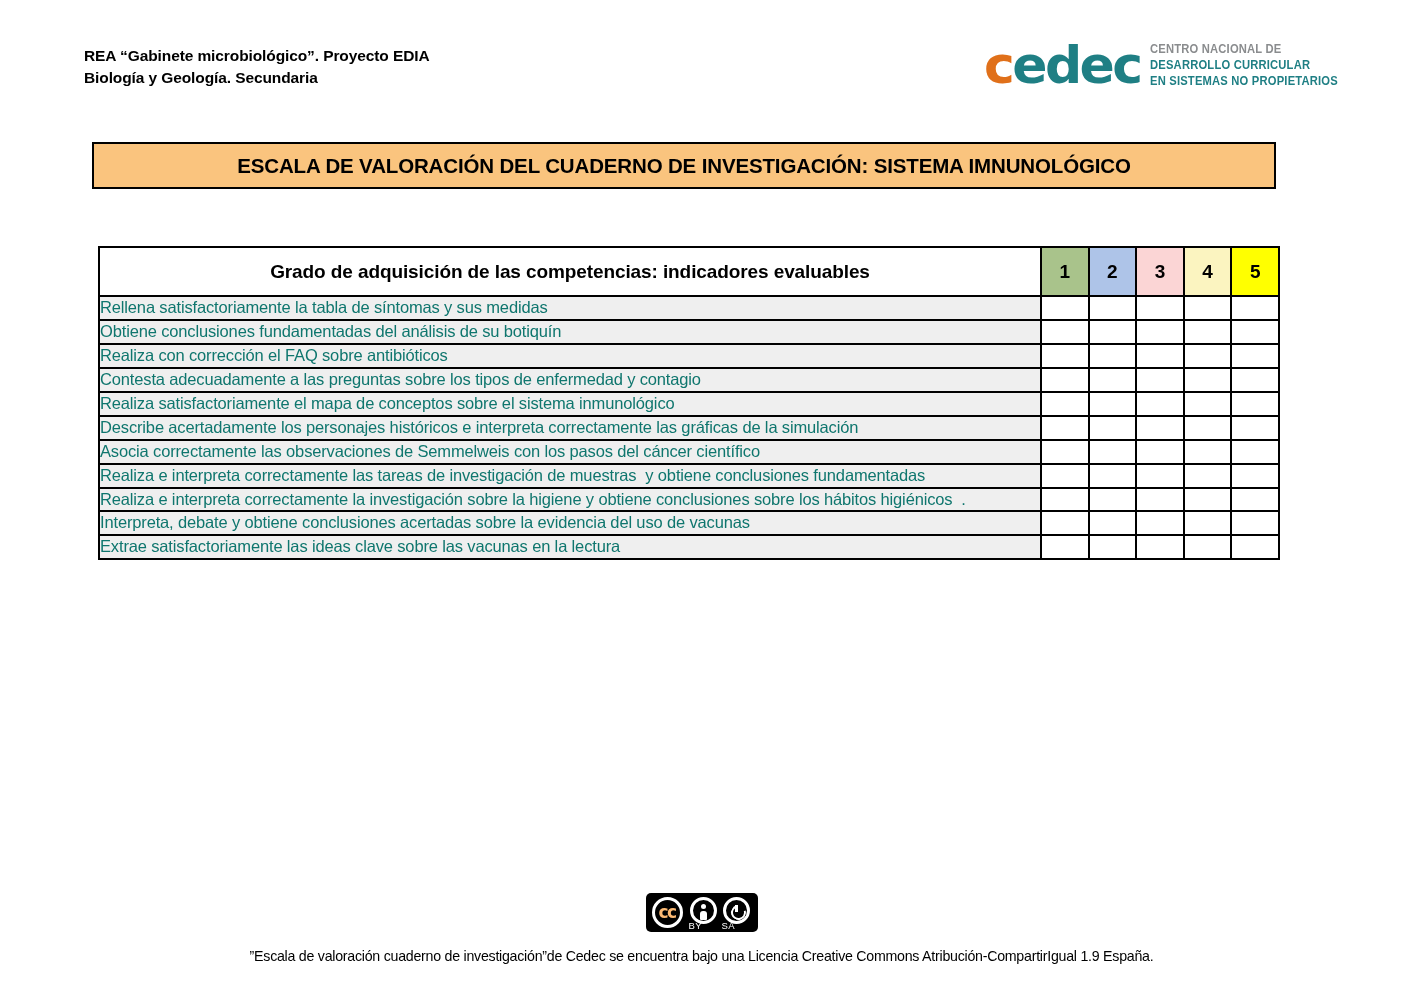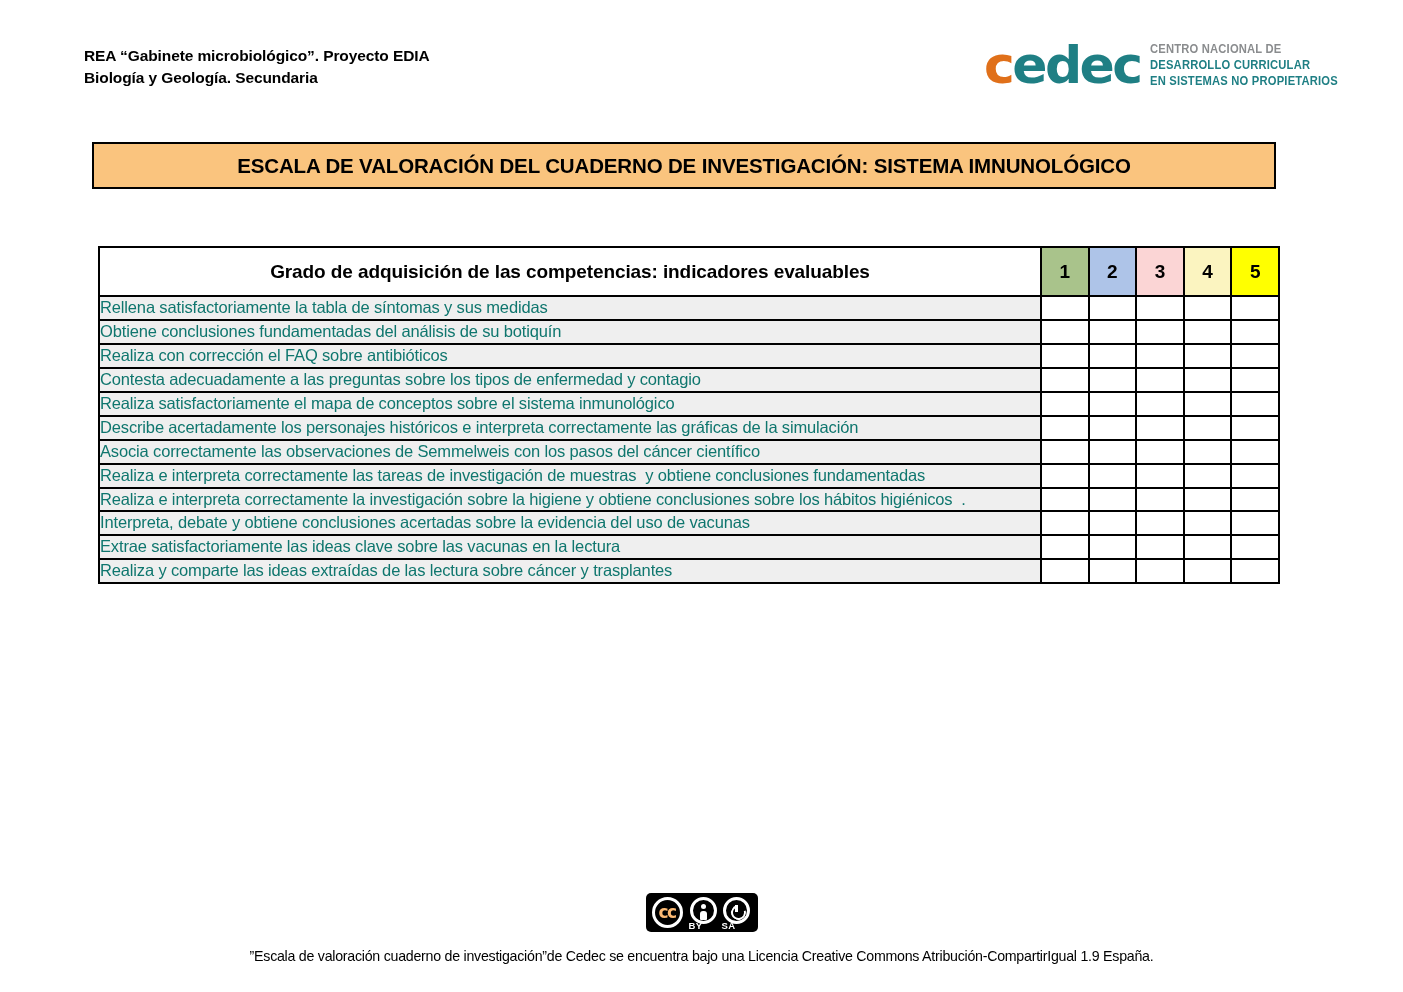--- a/index.html
+++ b/index.html
@@ -238,21 +238,21 @@
     height: 7px;
     margin-left: -1px;
     background: #FFFFFF;
   }
   .cc-badge .lbl {
     position: absolute;
     bottom: 1px;
     color: #FFFFFF;
     font-family: "Liberation Sans", sans-serif;
     font-size: 9.5px;
-    font-weight: bold;
+    font-weight: normal;
     letter-spacing: 0.4px;
   }
   .cc-badge .lbl-by { left: 43px; }
   .cc-badge .lbl-sa { left: 76px; }
 
   .license-text {
     margin-top: 16px;
     font-size: 14.2px;
     letter-spacing: -0.25px;
     color: #000000;
@@ -376,28 +376,20 @@
     <tr>
       <td class="ind-cell">Interpreta, debate y obtiene conclusiones acertadas sobre la evidencia del uso de vacunas</td>
       <td class="score-cell"></td>
       <td class="score-cell"></td>
       <td class="score-cell"></td>
       <td class="score-cell"></td>
       <td class="score-cell"></td>
     </tr>
     <tr>
       <td class="ind-cell">Extrae satisfactoriamente las ideas clave sobre las vacunas en la lectura</td>
-      <td class="score-cell"></td>
-      <td class="score-cell"></td>
-      <td class="score-cell"></td>
-      <td class="score-cell"></td>
-      <td class="score-cell"></td>
-    </tr>
-    <tr>
-      <td class="ind-cell">Realiza y comparte las ideas extraídas de las lectura sobre cáncer y trasplantes</td>
       <td class="score-cell"></td>
       <td class="score-cell"></td>
       <td class="score-cell"></td>
       <td class="score-cell"></td>
       <td class="score-cell"></td>
     </tr>
   </tbody>
 </table>
 
 <div class="license">

